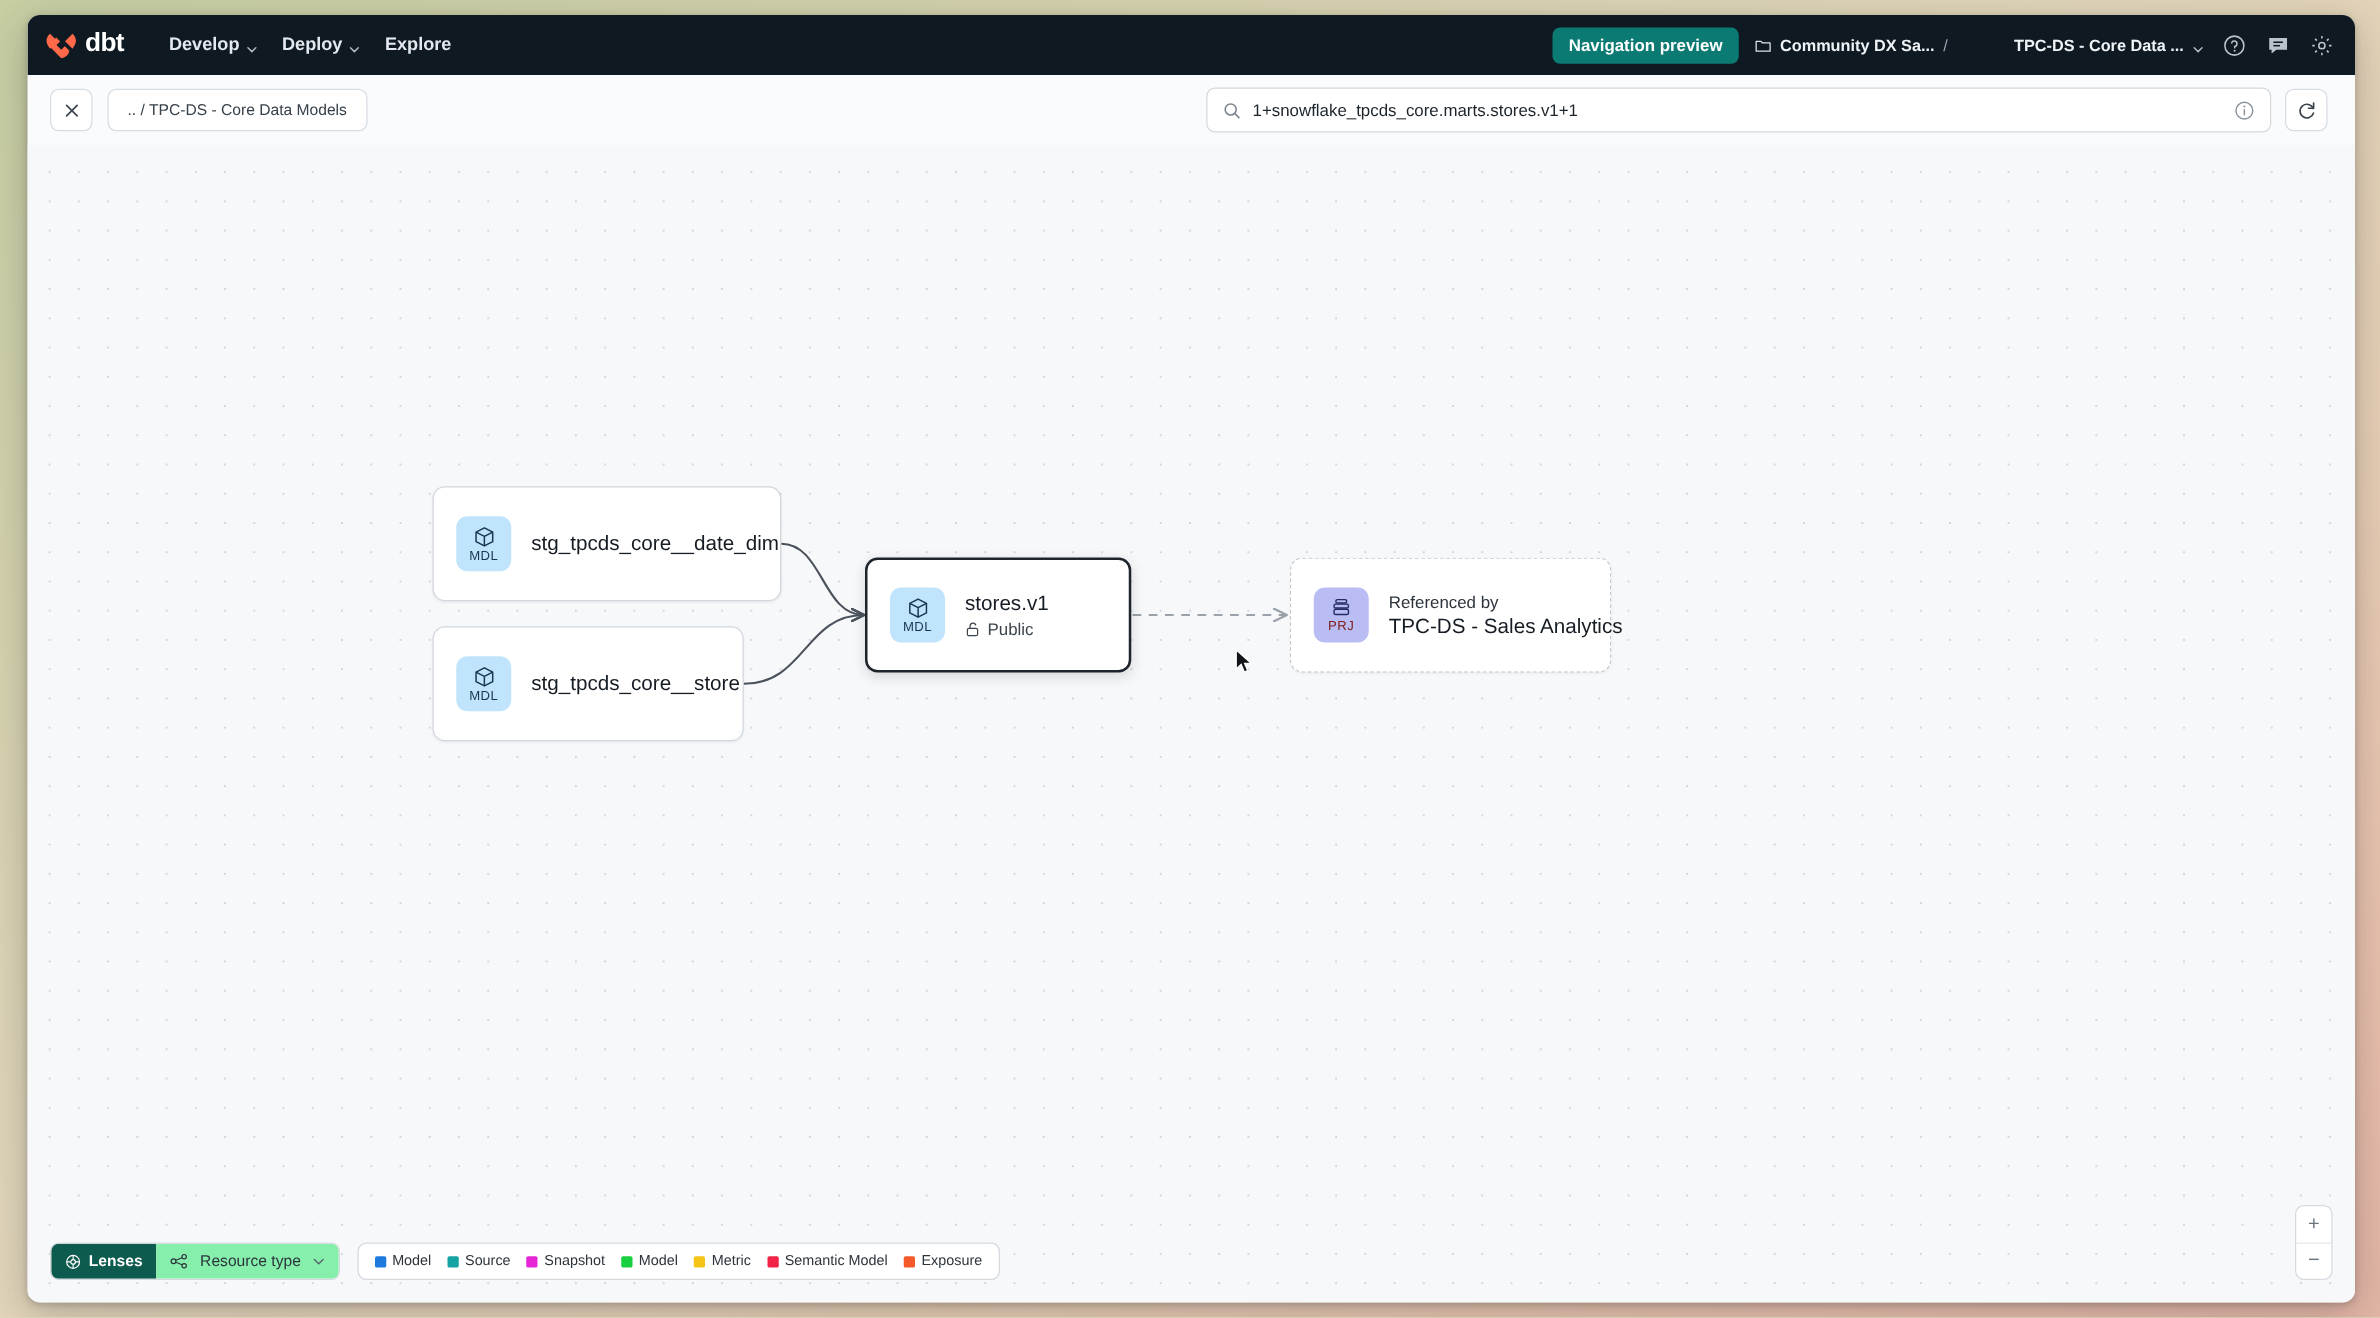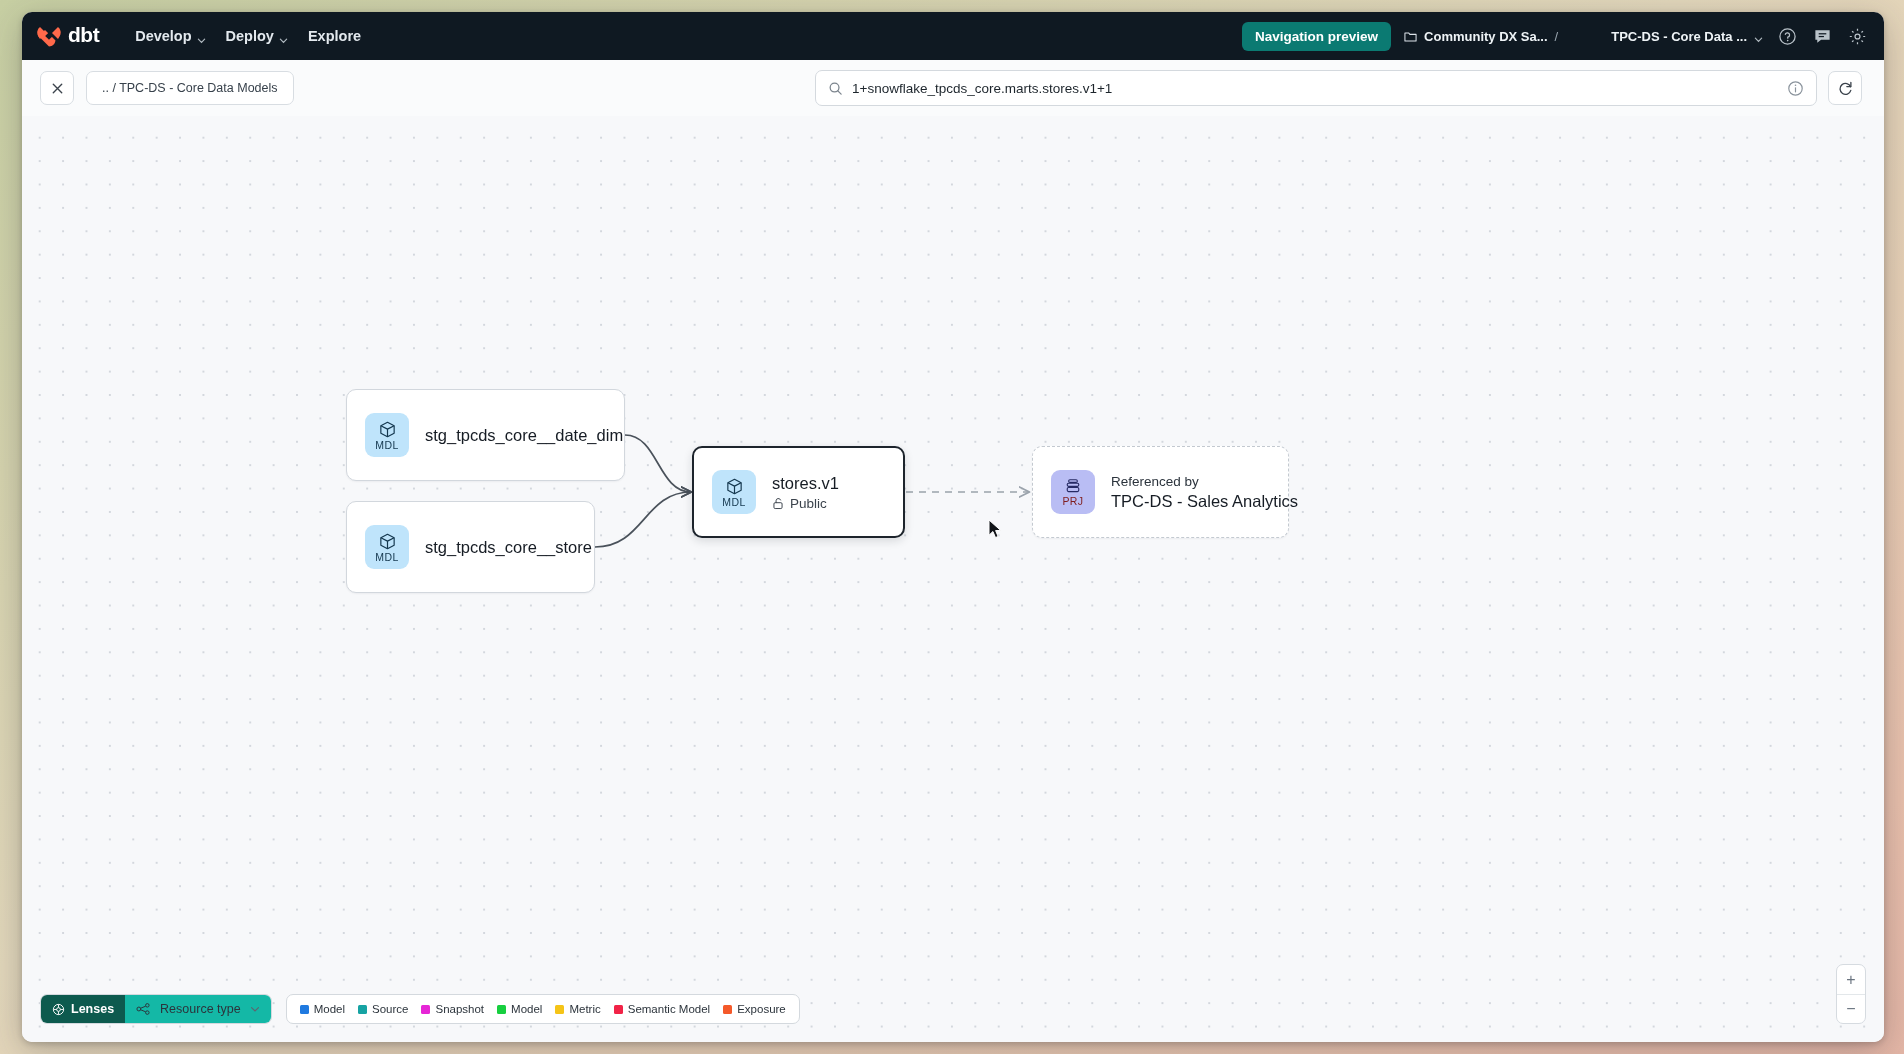--- a/index.html
+++ b/index.html
@@ -70,21 +70,21 @@
   #breadcrumb-pill {
     height: 34px; padding: 0 15px;
     background: #fff; border: 1px solid #d8dde2; border-radius: 7px;
     display: flex; align-items: center;
     font-size: 12.5px; color: #37414b; cursor: pointer; white-space: nowrap;
   }
   #searchwrap {
     margin-left: auto; display: flex; align-items: center; gap: 11px;
   }
   #searchbox {
-    width: 1002px; height: 36px;
+    width: 852px; height: 36px;
     background: #fff; border: 1px solid #d4d9de; border-radius: 7px;
     display: flex; align-items: center; gap: 9px; padding: 0 12px;
   }
   #search-input {
     flex: 1; border: 0; outline: none;
     font-family: "Liberation Sans", sans-serif;
     font-size: 13.5px; color: #1d252c; background: transparent;
   }
   
   #canvas {
@@ -136,21 +136,21 @@
     height: 30px; display: flex; border: 1px solid #d4d9de;
     border-radius: 7px; overflow: hidden; background: #fff;
   }
   #lenses-btn {
     background: #0d5a4e; color: #fff;
     font-size: 12.5px; font-weight: 600;
     display: flex; align-items: center; gap: 6px;
     padding: 0 11px; cursor: pointer;
   }
   #restype-btn {
-    background: #14b8a6; color: #2c343c;
+    background: #86efac; color: #2c343c;
     font-size: 12.5px;
     display: flex; align-items: center; gap: 9px;
     padding: 0 11px; cursor: pointer;
   }
   #legend {
     height: 30px; background: #fff;
     border: 1px solid #d4d9de; border-radius: 7px;
     display: flex; align-items: center; gap: 13px;
     padding: 0 13px;
   }

